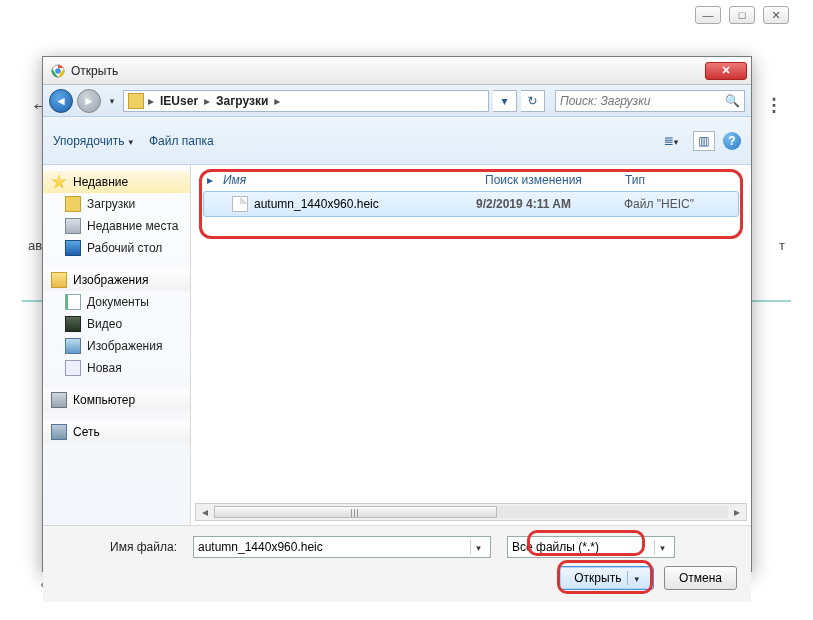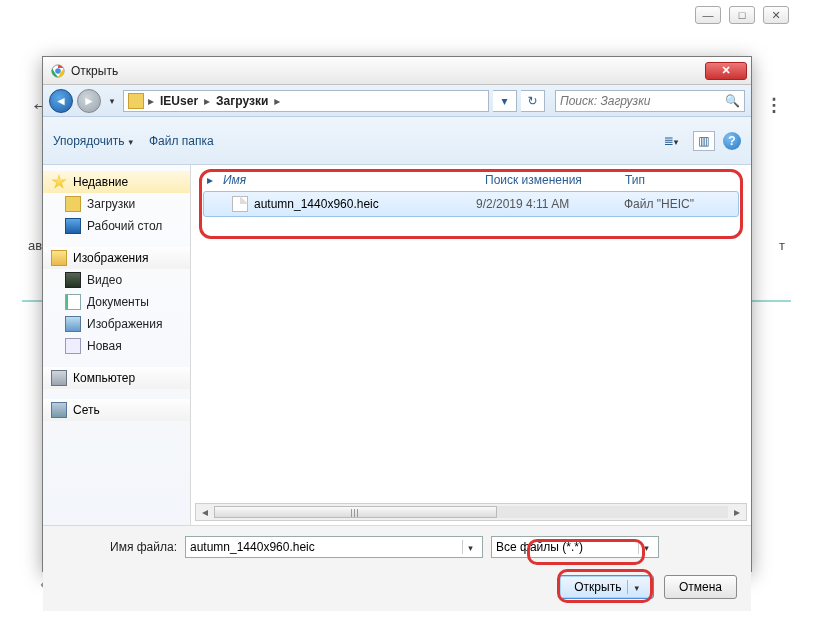--- a/index.html
+++ b/index.html
@@ -74,33 +74,33 @@
 .filepane { flex:1; position:relative; background:#fff; }
 .red-ring { position:absolute; left:8px; top:4px; right:8px; height:70px; border:3px solid #d33; border-radius:12px; pointer-events:none; }
 .columns { display:flex; padding:8px 16px 4px; color:#2a5d92; gap:0; }
 .col-arrow { width:16px; }
 .col-name { flex: 1 1 auto; font-style: italic; }
 .col-date { width:140px; }
 .col-type { width:110px; }
 .filerow { display:flex; align-items:center; margin:0 12px; padding:4px 4px; gap:8px; }
 .filerow.selected { background:linear-gradient(#eaf4ff,#d6ebff); border:1px solid #9cc4ea; border-radius:3px; }
 .filerow .rname { flex:1; display:flex; align-items:center; gap:6px; }
-.filerow .rdate { width:140px; color:#555; }
+.filerow .rdate { width:140px; color:#555;font-weight:bold; }
 .filerow .rtype { width:110px; color:#555; }
 
 
 .hscroll { position:absolute; left:4px; right:4px; bottom:4px; height:18px; background:#f0f0f0; border:1px solid #cfcfcf; display:flex; align-items:center; }
 .hscroll .arrow { width:18px; text-align:center; color:#666; }
 .hscroll .track { flex:1; height:12px; background:#e6e6e6; position:relative; }
 .hscroll .thumb { position:absolute; left:0; top:0; bottom:0; width:55%; background:linear-gradient(#fafafa,#dcdcdc); border:1px solid #bbb; }
 .hscroll .grip { position:absolute; left:50%; top:2px; width:8px; height:8px; transform:translateX(-50%); background:repeating-linear-gradient(90deg,#999,#999 1px,transparent 1px,transparent 3px); }
 
 
 .controls { border-top:1px solid #d9d9d9; padding:10px 14px 12px; background:#f4f4f4; }
-.row { display:flex; align-items:center; gap:8px; margin-bottom:17px; }
+.row { display:flex; align-items:center; gap:16px; margin-bottom:8px; }
 .row .lbl { width:120px; text-align:right; color:#222; }
 .combo { flex:0 0 auto; height:22px; background:#fff; border:1px solid #9aa; display:flex; align-items:center; padding:0 4px; }
 .combo .val { flex:1; }
 .combo .dd { width:16px; text-align:center; color:#333; border-left:1px solid #ccc; }
 .combo.filename { width:298px; }
 .combo.filter { width:168px; position:relative; }
 .btnrow { display:flex; justify-content:flex-end; gap:10px; }
 .win7btn { height:24px; padding:0 14px; background:linear-gradient(#fdfdfd,#e4e4e4); border:1px solid #8a8a8a; border-radius:3px; display:flex; align-items:center; gap:6px; color:#000; }
 .win7btn.primary { background:linear-gradient(#eef6ff,#cfe6fb); border-color:#4a90d9; box-shadow:0 0 0 1px #aed4f5 inset; }
 .win7btn .dd { border-left:1px solid #9bb; padding-left:6px; }
@@ -182,36 +182,40 @@
       <div class="side-group">
         <div class="side-head fav">
             <span class="ico star"></span>
             <span>Недавние</span>
           </div>
         <div class="side-item">
             <span class="ico folder"></span>
             <span>Загрузки</span>
           </div>
         <div class="side-item">
+            <span class="ico recent"></span>
+            <span>Недавние места</span>
+          </div>
+        <div class="side-item">
             <span class="ico desktop"></span>
             <span>Рабочий стол</span>
           </div>
       </div>
       <div class="side-group">
         <div class="side-head">
             <span class="ico folder-open"></span>
             <span>Изображения</span>
           </div>
         <div class="side-item">
+            <span class="ico doc"></span>
+            <span>Документы</span>
+          </div>
+        <div class="side-item">
             <span class="ico video"></span>
             <span>Видео</span>
-          </div>
-        <div class="side-item">
-            <span class="ico doc"></span>
-            <span>Документы</span>
           </div>
         <div class="side-item">
             <span class="ico img"></span>
             <span>Изображения</span>
           </div>
         <div class="side-item">
             <span class="ico music"></span>
             <span>Новая</span>
           </div>
       </div>

